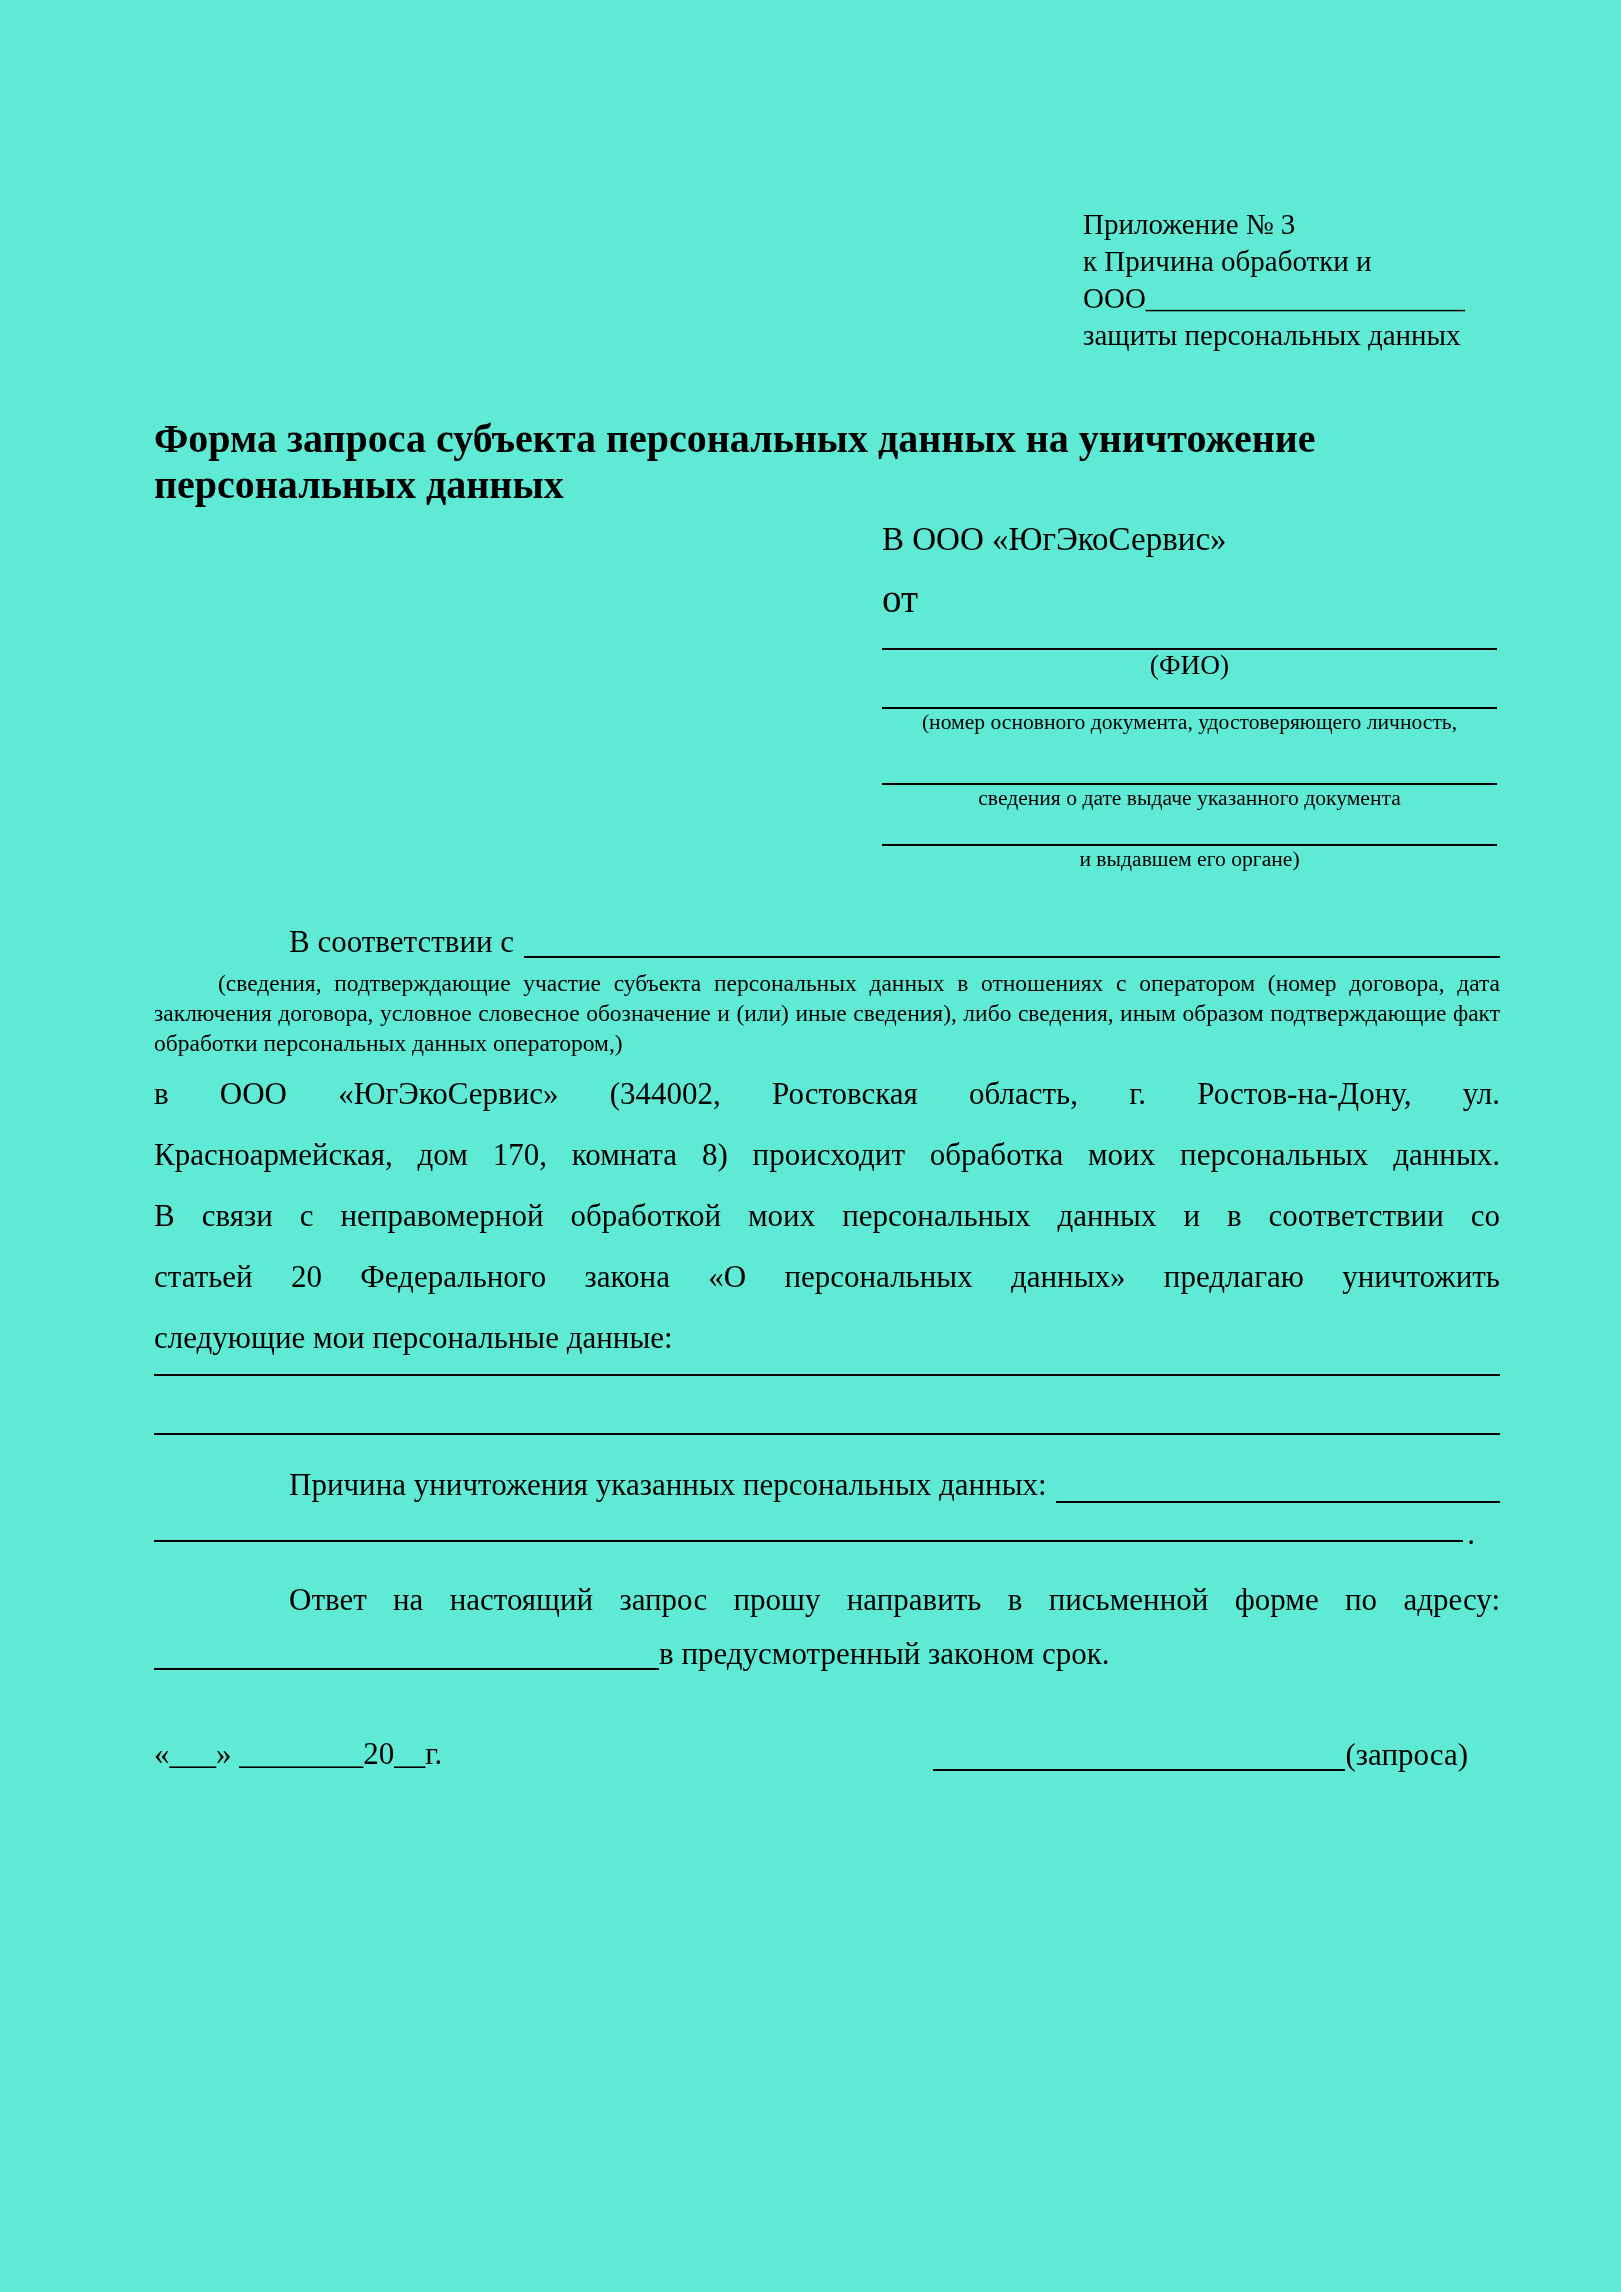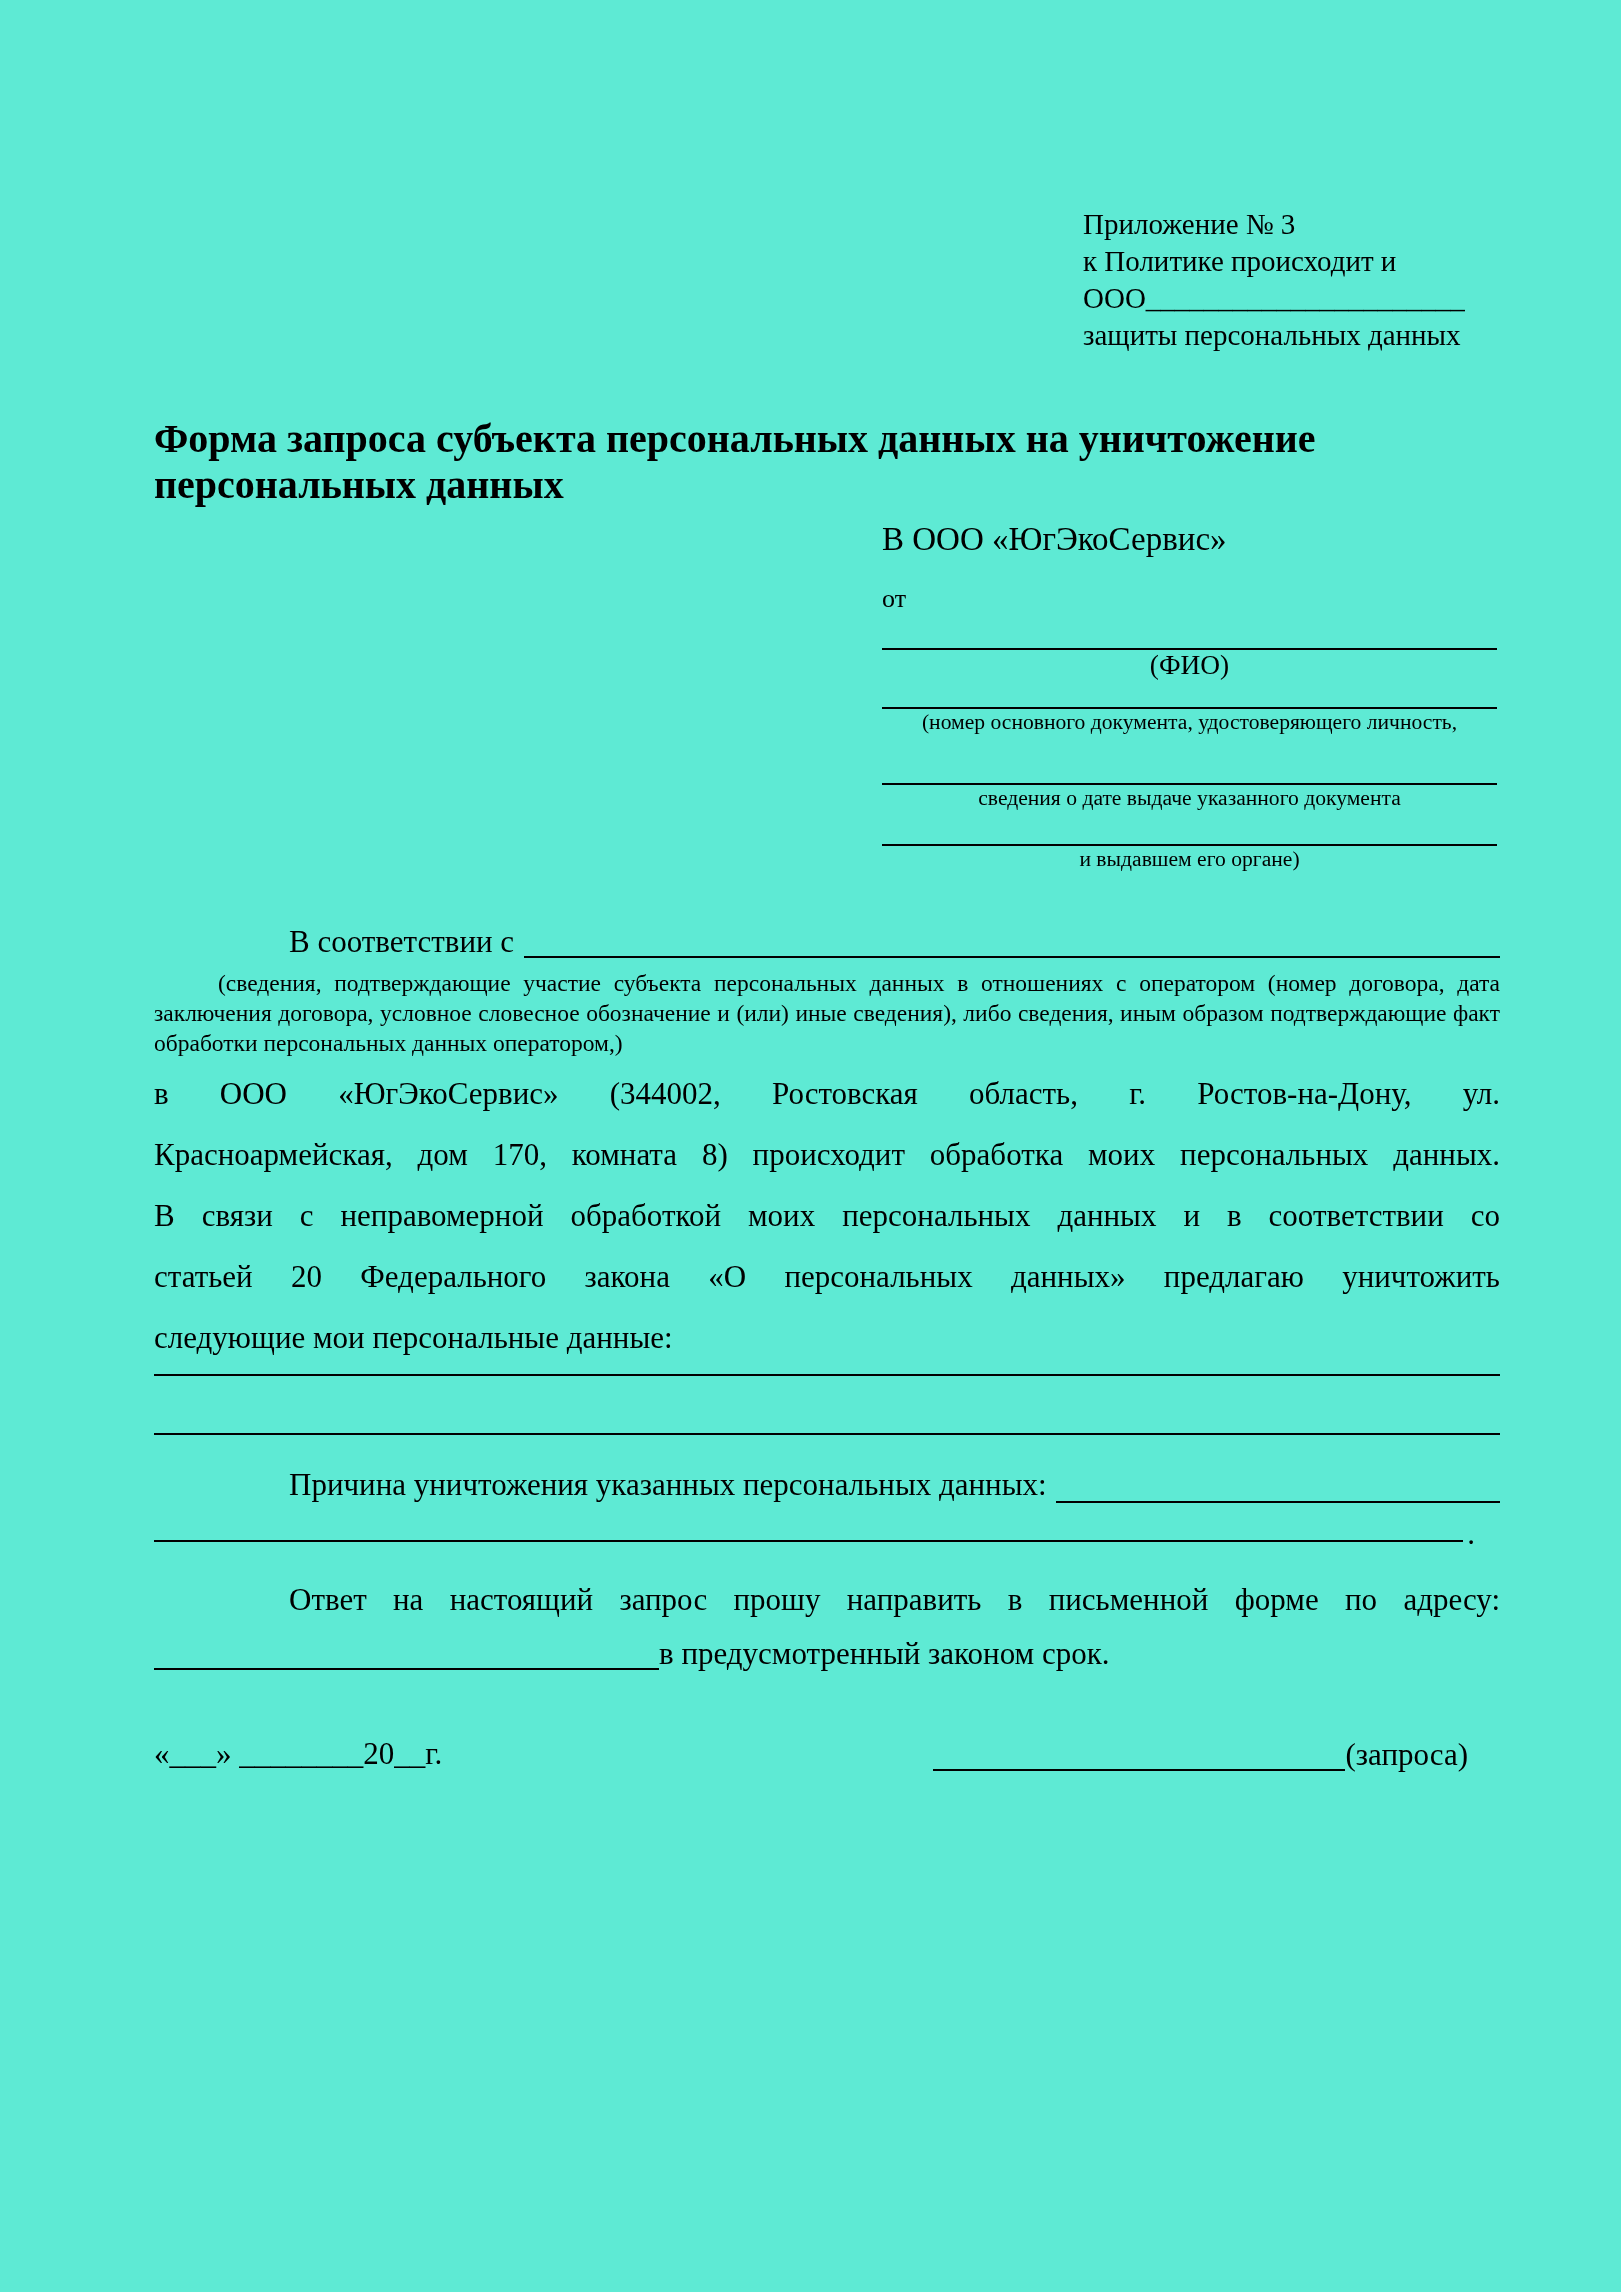--- a/index.html
+++ b/index.html
@@ -17,21 +17,21 @@
     font-size:29px;line-height:37px;white-space:nowrap;
   }
   
   .doc-title{
     position:absolute;left:154px;top:416px;width:1346px;
     font-weight:bold;font-size:40px;line-height:46px;
   }
   
   .addressee{position:absolute;left:882px;top:521px;width:615px;}
   .addr-to{font-size:33px;line-height:37px;white-space:nowrap;}
-  .addr-from{font-size:26px;line-height:37px;margin-top:21.6px;}
+  .addr-from{font-size:39px;line-height:37px;margin-top:21.6px;}
   .blank{border-bottom:2px solid #000;}
   .b1{height:31px;}
   .b2{height:26.5px;}
   .b3{height:46px;}
   .b4{height:32px;}
   .cap{text-align:center;}
   .cap-fio{font-size:27.4px;line-height:31px;}
   .cap-sm{font-size:21.6px;line-height:27.4px;}
   
   .row{position:absolute;left:154px;width:1346px;}
@@ -73,21 +73,21 @@
   .sig-line{width:412px;height:39px;border-bottom:2px solid #000;}
   .sig-caption{font-size:31px;line-height:49px;white-space:nowrap;}
 </style>
 </head>
 <body>
 
 <div class="page">
 
   <div class="header-right">
     <div>Приложение № 3</div>
-    <div>к Политике происходит и</div>
+    <div>к Причина обработки и</div>
     <div>ООО______________________</div>
     <div>защиты персональных данных</div>
   </div>
 
   <div class="doc-title">
     <div>Форма запроса субъекта персональных данных на уничтожение</div>
     <div>персональных данных</div>
   </div>
 
   <div class="addressee">

